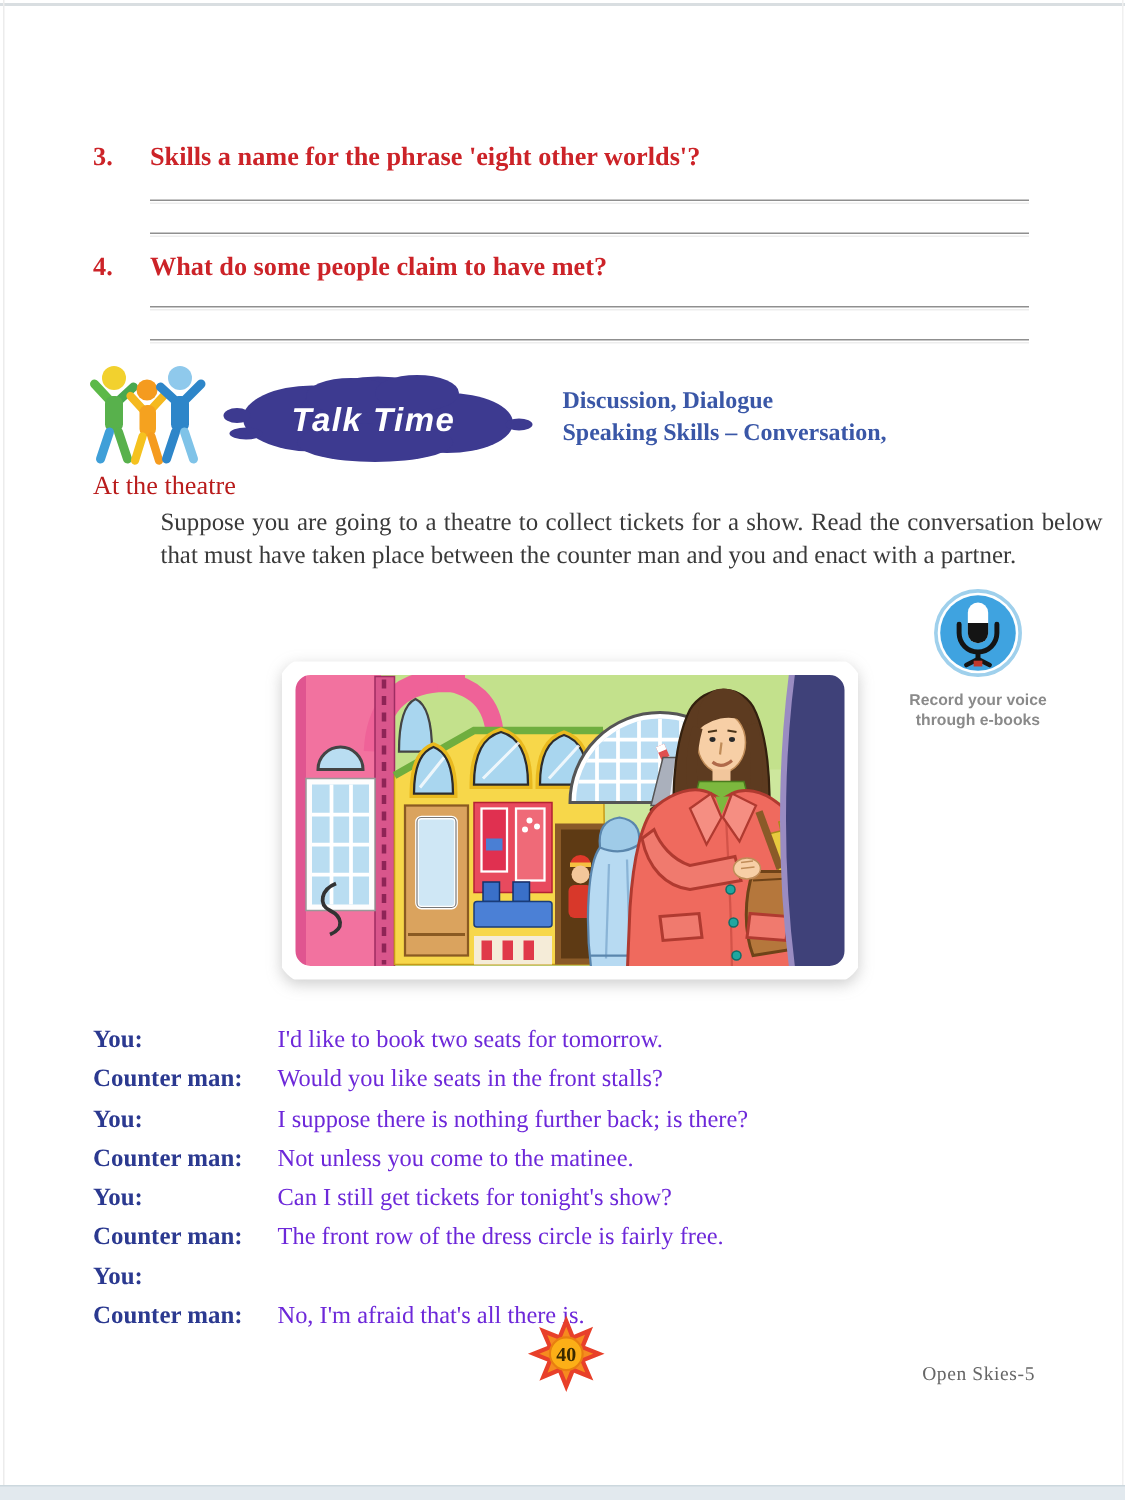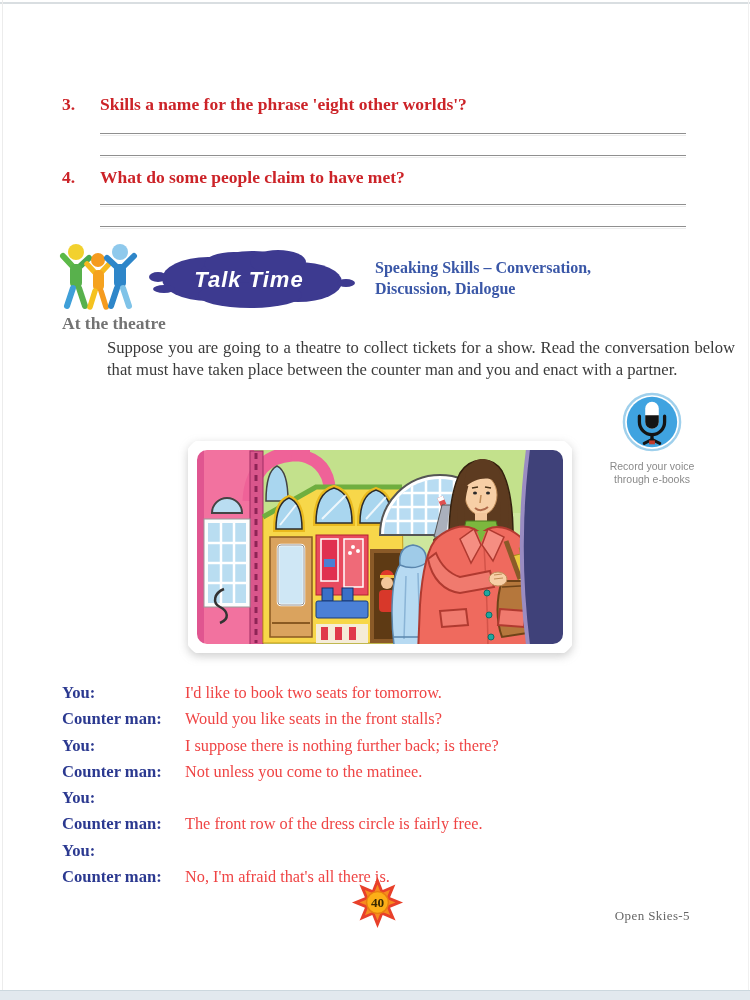--- a/index.html
+++ b/index.html
@@ -14,32 +14,32 @@
   .edge-bottom{position:absolute;bottom:0;left:0;width:750px;height:9px;background:#e2e9ee;border-top:1px solid #ccd8de;}
 
   .q-row{position:absolute;left:62px;display:flex;color:#cc2328;font-weight:bold;font-size:17.5px;}
   .q-num{width:38px;}
   .ans-line{position:absolute;left:100px;width:586px;height:0;border-top:1.6px solid #8f8f8f;box-shadow:0 2px 0 rgba(0,0,0,0.07);}
 
   .figures-svg{position:absolute;left:56px;top:236px;}
   .blob-svg{position:absolute;left:146px;top:247px;}
   .skills{position:absolute;left:375px;top:257px;color:#3a57a7;font-weight:bold;font-size:16px;line-height:21px;}
 
-  .section-heading{position:absolute;left:62px;top:313px;color:#737373;font-weight:bold;font-size:17.5px;}
+  .section-heading{position:absolute;left:62px;top:313px;color:#b91c1c;font-weight:normal;font-size:17.5px;}
   .intro{position:absolute;left:62px;top:337px;width:628px;color:#3a3a3a;font-size:16.6px;line-height:22.2px;text-align:justify;margin-left:45px;}
 
   .record-badge{position:absolute;left:598px;top:392px;width:108px;text-align:center;cursor:pointer;}
-  .record-badge .cap{margin-top:2px;color:#8a8a8a;font-family:"Liberation Sans",sans-serif;font-weight:normal;font-size:10.5px;line-height:13px;}
+  .record-badge .cap{margin-top:2px;color:#8a8a8a;font-family:"Liberation Sans",sans-serif;font-weight:bold;font-size:10.5px;line-height:13px;}
 
   .illustration{position:absolute;left:188px;top:441px;filter:drop-shadow(0 3px 5px rgba(110,110,110,0.35));}
 
   .dialogue{position:absolute;left:62px;top:680px;width:640px;}
   .d-row{display:flex;line-height:26.3px;}
   .d-speaker{width:123px;color:#2b3990;font-weight:bold;font-size:16.6px;flex:none;}
-  .d-text{color:#ef4444;font-size:16.3px;}
+  .d-text{color:#6d28d9;font-size:16.3px;}
 
   .star-wrap{position:absolute;left:351px;top:876px;}
   .book-title{position:absolute;top:908px;right:60px;color:#666;font-size:13px;letter-spacing:0.4px;}
 </style>
 </head>
 <body>
 
 <div class="edge-top"></div>
 <div class="edge-left"></div>
 <div class="edge-right"></div>
@@ -98,22 +98,22 @@
     <ellipse cx="132" cy="15" rx="28" ry="12"></ellipse>
     <ellipse cx="104" cy="48" rx="52" ry="13"></ellipse>
     <ellipse cx="12" cy="30" rx="9" ry="5"></ellipse>
     <ellipse cx="18" cy="42" rx="11" ry="4"></ellipse>
     <ellipse cx="200" cy="36" rx="9" ry="4"></ellipse>
   </g>
   <text x="103" y="40" text-anchor="middle" fill="#ffffff" font-family="Liberation Sans, sans-serif" font-size="22" font-weight="bold" font-style="italic" letter-spacing="1">Talk Time</text>
 </svg>
 
 <div class="skills">
+  <div>Discussion, Dialogue</div>
   <div>Speaking Skills – Conversation,</div>
-  <div>Discussion, Dialogue</div>
 </div>
 
 <div class="section-heading">At the theatre</div>
 <div class="intro">Suppose you are going to a theatre to collect tickets for a show. Read the conversation below that must have taken place between the counter man and you and enact with a partner.</div>
 
 <div class="record-badge">
   <svg width="62" height="62" viewBox="0 0 64 64">
     <circle cx="32" cy="31" r="29" fill="#ffffff" stroke="#9fd0ec" stroke-width="2.5"></circle>
     <circle cx="32" cy="31" r="26" fill="#3fa3e0"></circle>
     <rect x="25" y="10" width="14" height="28" rx="7" fill="#ffffff"></rect>
@@ -314,20 +314,21 @@
   <div class="d-row">
     <span class="d-speaker">You:</span>
     <span class="d-text">I suppose there is nothing further back; is there?</span>
   </div>
   <div class="d-row">
     <span class="d-speaker">Counter man:</span>
     <span class="d-text">Not unless you come to the matinee.</span>
   </div>
   <div class="d-row">
     <span class="d-speaker">You:</span>
+    <span class="d-text">Can I still get tickets for tonight's show?</span>
   </div>
   <div class="d-row">
     <span class="d-speaker">Counter man:</span>
     <span class="d-text">The front row of the dress circle is fairly free.</span>
   </div>
   <div class="d-row">
     <span class="d-speaker">You:</span>
   </div>
   <div class="d-row">
     <span class="d-speaker">Counter man:</span>

